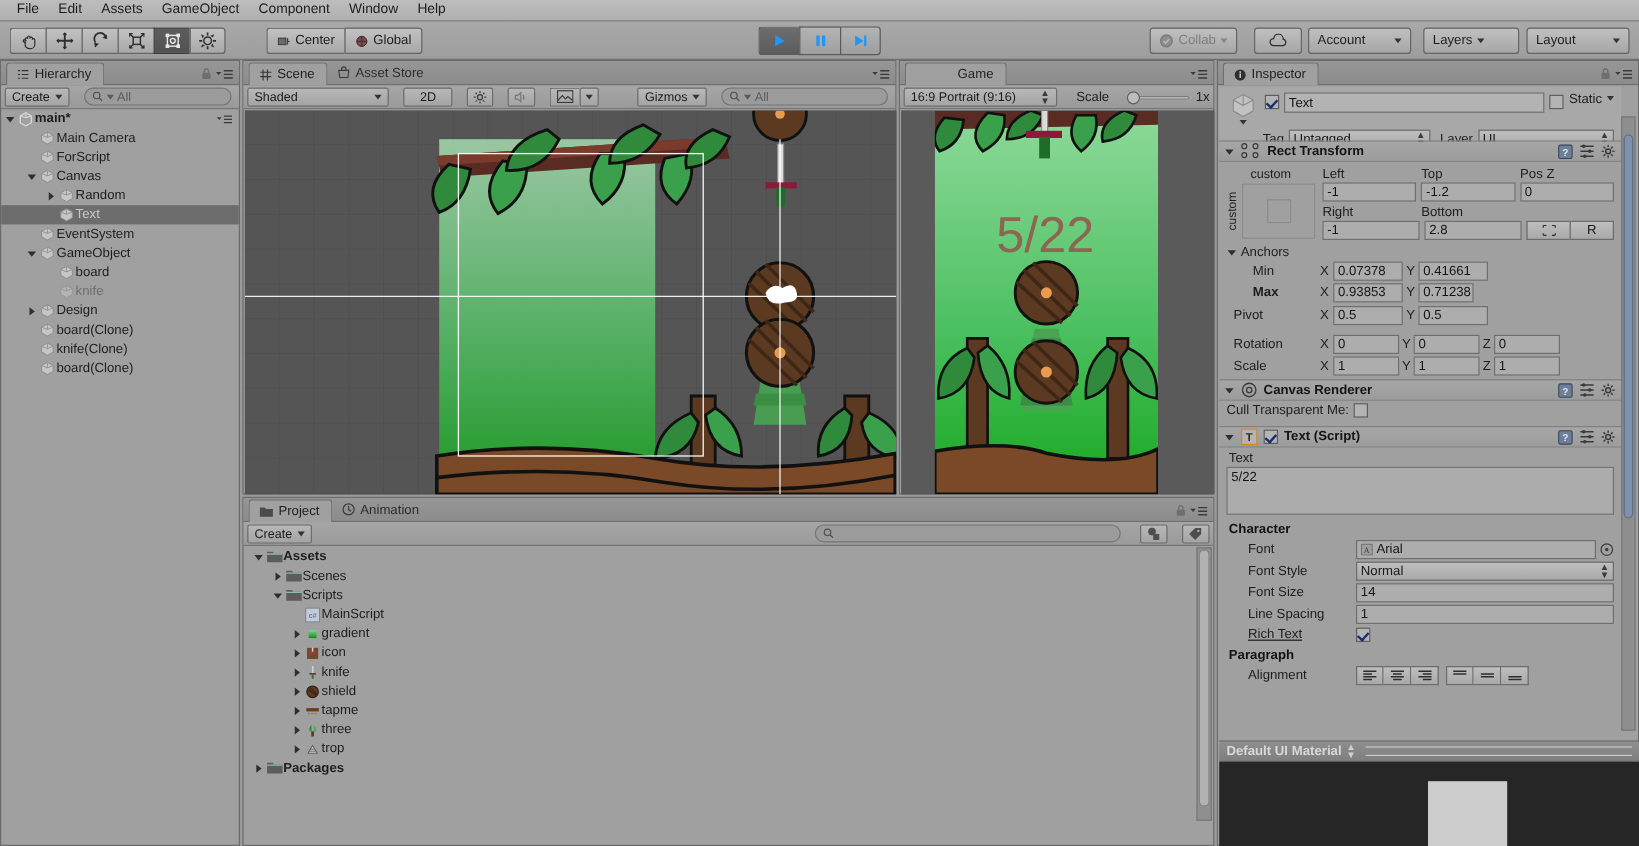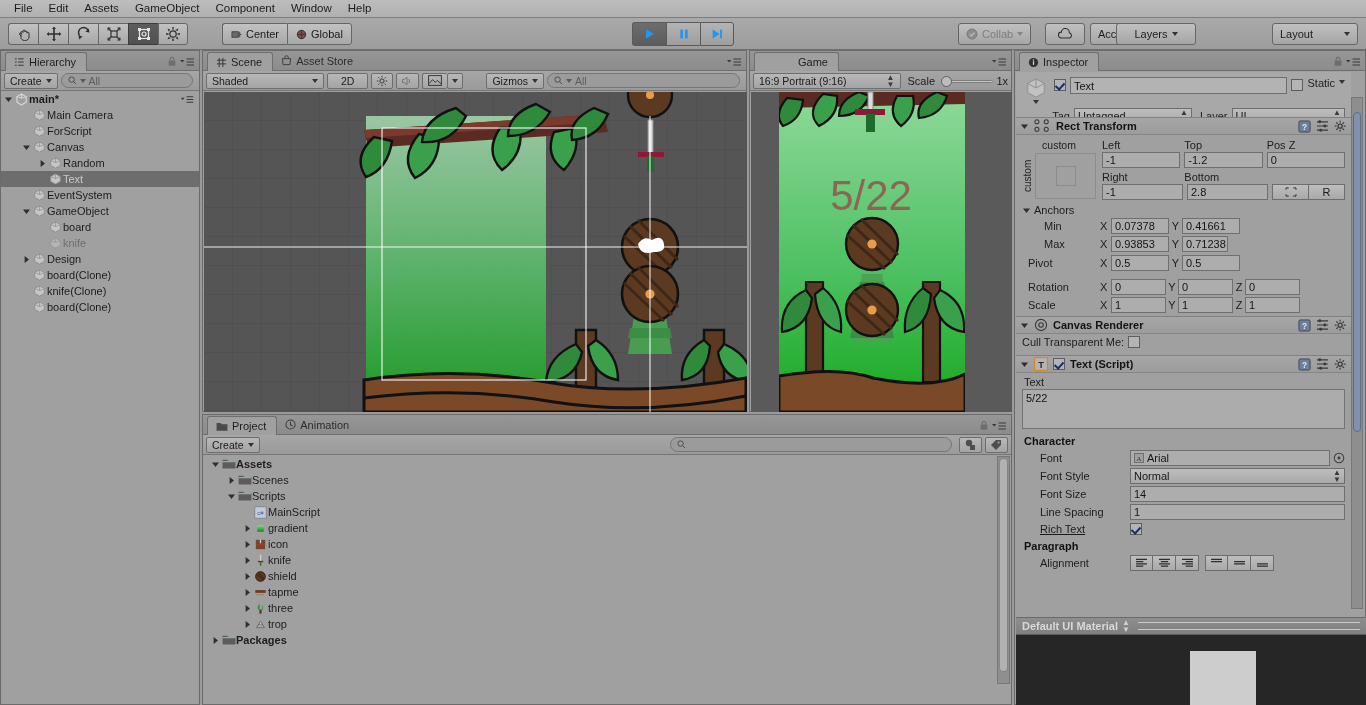--- a/index.html
+++ b/index.html
@@ -89,21 +89,21 @@
     border-radius: 3px 3px 0 0;
   }
   .tab.active { background: #a0a0a0; border: 1px solid #6e6e6e; border-bottom: none;
                 position: relative; top: 1px; }
   .tab.inactive { color: #2d2d2d; }
   .tabmenu { position: absolute; right: 4px; bottom: 3px; display: flex; align-items: center; gap: 2px; }
 
   .subbar {
     height: 20px; background: linear-gradient(#a6a6a6, #9a9a9a);
     border-bottom: 1px solid #767676; display: flex; align-items: center;
-    padding: 0 3px; gap: 3px; justify-content: center;
+    padding: 0 3px; gap: 12px; justify-content: center;
   }
   .sbtn {
     height: 16px; background: linear-gradient(#b8b8b8, #a4a4a4);
     border: 1px solid #6e6e6e; border-radius: 2px; display: flex;
     align-items: center; padding: 0 5px; font-size: 10.5px; gap: 4px; cursor: default;
   }
   .searchfield {
     height: 15px; border: 1px solid #757575; border-radius: 8px;
     background: #9b9b9b; display: flex; align-items: center;
     padding: 0 6px; font-size: 10.5px; color: #5d5d5d; gap: 3px;
@@ -296,21 +296,21 @@
     </div>
     <div class="rbtn" style="left:1045px; width:40px; justify-content:center;">
       <svg width="17" height="12" viewBox="0 0 18 12">
           <path d="M4.5 10.2a3.1 3.1 0 01.2-6.2A4 4 0 0113 4.6a2.9 2.9 0 01.3 5.6z" fill="none" stroke="#2e2e2e" stroke-width="1.1"></path>
         </svg>
     </div>
     <div class="rbtn" style="left:1090px; width:86px; justify-content:space-between;">
       <span>Account</span>
       <span class="caret"></span>
     </div>
-    <div class="rbtn" style="left:1116px; width:80px; justify-content:center;">
+    <div class="rbtn" style="left:1186px; width:80px; justify-content:flex-start;">
       <span>Layers</span>
       <span class="caret"></span>
     </div>
     <div class="rbtn" style="left:1272px; width:86px; justify-content:space-between;">
       <span>Layout</span>
       <span class="caret"></span>
     </div>
   </div>
 
   <div class="panel" id="hierarchy">
@@ -1124,21 +1124,21 @@
           <span class="lbl">Anchors</span>
         </div>
         <div style="display:flex; align-items:center; margin-top:2px;">
           <span class="lbl" style="width:78px; padding-left:22px;">Min</span>
           <span class="lbl" style="width:11px;">X</span>
           <div class="field" style="width:58px;">0.07378</div>
           <span class="lbl" style="width:13px; text-align:center;">Y</span>
           <div class="field" style="width:58px;">0.41661</div>
         </div>
         <div style="display:flex; align-items:center; margin-top:2px;">
-          <span class="lbl" style="width:78px; padding-left:22px;">Max</span>
+          <span class="lbl" style="width:78px; padding-left:22px;font-weight:bold;">Max</span>
           <span class="lbl" style="width:11px;">X</span>
           <div class="field" style="width:58px;">0.93853</div>
           <span class="lbl" style="width:13px; text-align:center;">Y</span>
           <div class="field" style="width:46px;">0.71238</div>
         </div>
         <div style="display:flex; align-items:center; margin-top:3px;">
           <span class="lbl" style="width:78px; padding-left:6px;">Pivot</span>
           <span class="lbl" style="width:11px;">X</span>
           <div class="field" style="width:58px;">0.5</div>
           <span class="lbl" style="width:13px; text-align:center;">Y</span>

